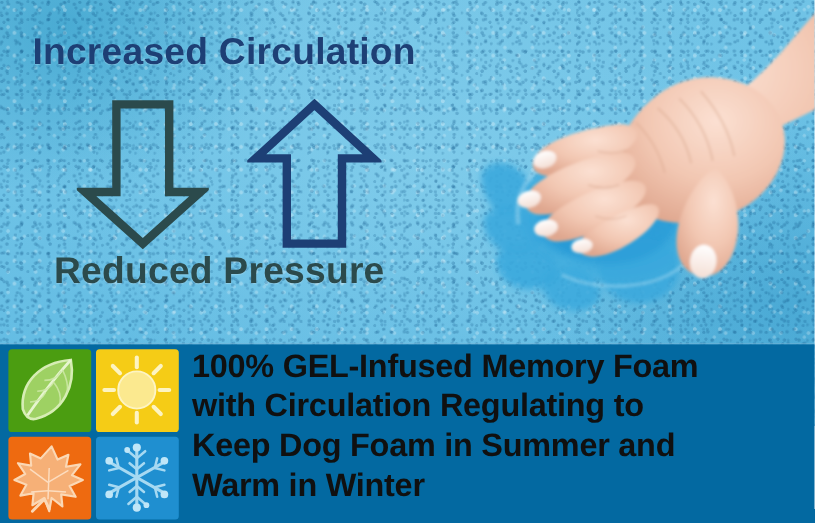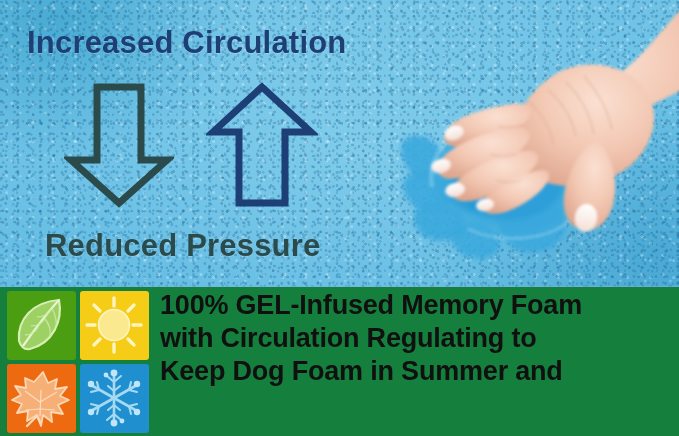--- a/index.html
+++ b/index.html
@@ -53,36 +53,36 @@
     letter-spacing:.2px;
     white-space:nowrap;
     text-shadow:0 1px 1px rgba(255,255,255,.22);
   }
   #t-increased{
     left:27px;top:25px;
     font-size:31px;
     color:#1d3f75;
   }
   #t-reduced{
-    left:45px;top:228px;
+    left:45px;top:208px;
     font-size:31px;
     color:#2b4a4c;
   }
 
   
   #arrow-down{position:absolute;left:64px;top:82px;width:110px;height:126px;}
   #arrow-up{position:absolute;left:206px;top:82px;width:112px;height:126px;}
 
   
   #hand-layer{position:absolute;left:380px;top:-6px;width:302px;height:296px;}
 
   
   #band{
     position:absolute;left:0;top:287px;width:679px;height:149px;
-    background:#15803d;
+    background:#0369a1;
   }
 
   #tiles{
     position:absolute;left:7px;top:4px;
     width:142px;height:142px;
     display:grid;
     grid-template-columns:69px 69px;
     grid-template-rows:69px 69px;
     gap:4px;
   }
@@ -318,16 +318,17 @@
           </g>
         </svg>
       </div>
 
     </div>
 
     <div id="band-text">
       <span class="ln">100% GEL-Infused Memory Foam</span>
       <span class="ln">with Circulation Regulating to</span>
       <span class="ln">Keep Dog Foam in Summer and</span>
+      <span class="ln">Warm in Winter</span>
     </div>
 
   </div>
 </div>
 
 </body></html>

